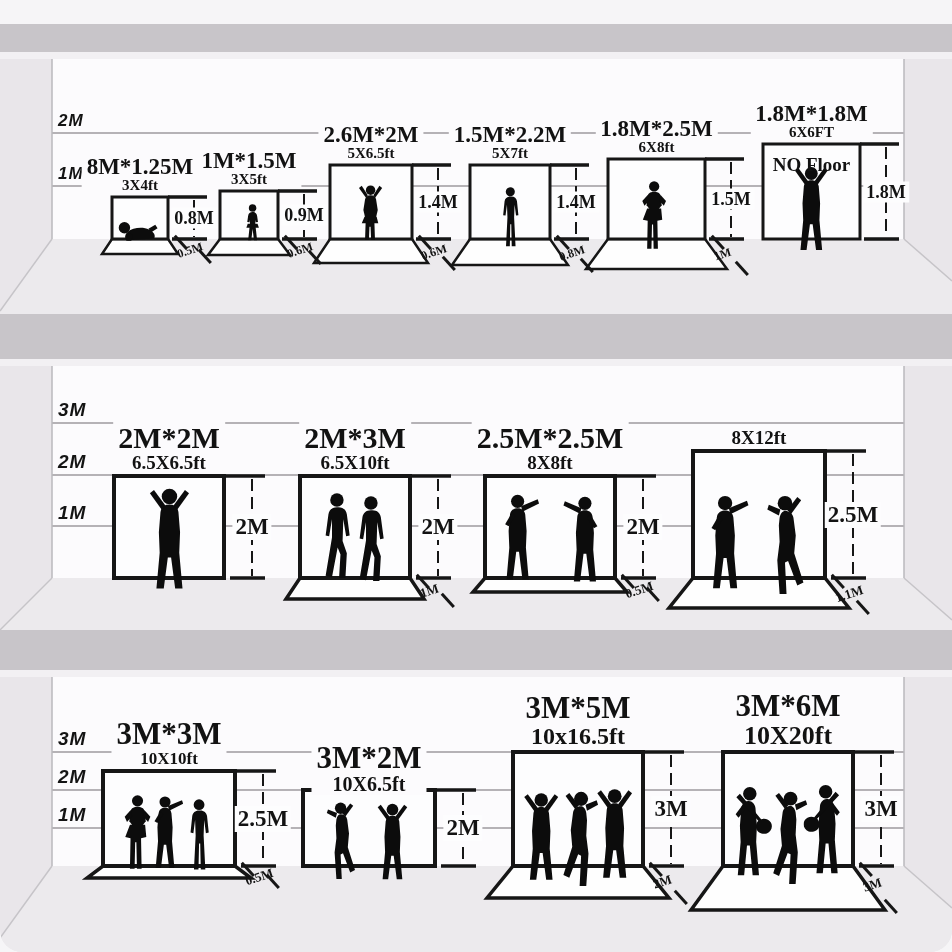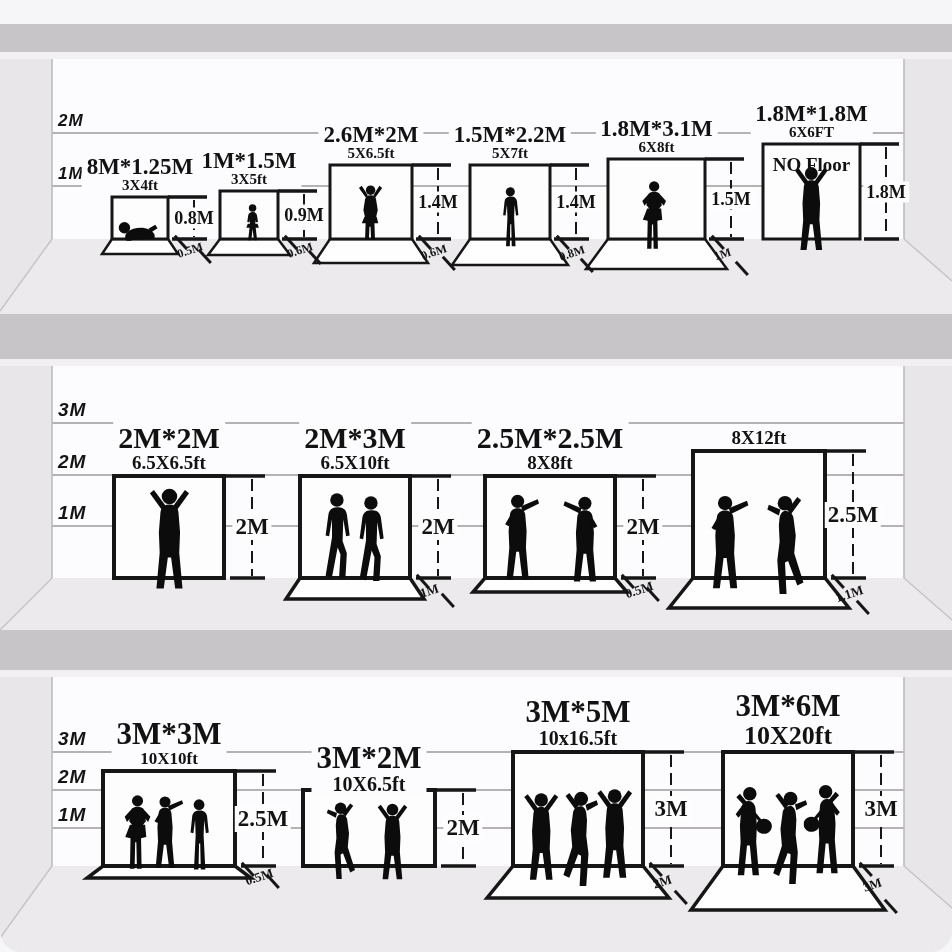--- a/index.html
+++ b/index.html
@@ -299,21 +299,21 @@
     <div class="diag-tick" style="left: 439.6px; top: 262.2px;"></div>
     <div class="titleblock" style="left: 510px; bottom: 790px; font-size: 23px;">
       <div>1.5M*2.2M</div>
       <div class="sub" style="font-size: 15px;">5X7ft</div>
     </div>
     <div class="dimlab" style="left: 576px; top: 202px; font-size: 18px;">1.4M</div>
     <div class="floorlab small" style="left: 559.1px; top: 245.5px;">0.8M</div>
     <div class="diag-tick" style="left: 554px; top: 241px;"></div>
     <div class="diag-tick" style="left: 577.6px; top: 263.8px;"></div>
     <div class="titleblock" style="left: 656.5px; bottom: 796px; font-size: 23px;">
-      <div>1.8M*3.1M</div>
+      <div>1.8M*2.5M</div>
       <div class="sub" style="font-size: 15px;">6X8ft</div>
     </div>
     <div class="dimlab" style="left: 731px; top: 199px; font-size: 18px;">1.5M</div>
     <div class="floorlab small" style="left: 714.1px; top: 246.5px;">1M</div>
     <div class="diag-tick" style="left: 709px; top: 241px;"></div>
     <div class="diag-tick" style="left: 732.6px; top: 267px;"></div>
     <div class="titleblock" style="left: 811.5px; bottom: 811px; font-size: 23px;">
       <div>1.8M*1.8M</div>
       <div class="sub" style="font-size: 15px;">6X6FT</div>
     </div>
@@ -361,21 +361,21 @@
     <div class="floorlab" style="left: 244.8px; top: 869px;">0.5M</div>
     <div class="diag-tick" style="left: 239px; top: 868px;"></div>
     <div class="diag-tick" style="left: 263.8px; top: 879.6px;"></div>
     <div class="titleblock" style="left: 369px; bottom: 157px; font-size: 31px;">
       <div>3M*2M</div>
       <div class="sub" style="font-size: 20px;">10X6.5ft</div>
     </div>
     <div class="dimlab" style="left: 463px; top: 828px; font-size: 23px;">2M</div>
     <div class="titleblock" style="left: 578px; bottom: 203px; font-size: 31px;">
       <div>3M*5M</div>
-      <div class="sub" style="font-size: 20px;">10x16.5ft</div>
+      <div class="sub" style="font-size: 24px;">10x16.5ft</div>
     </div>
     <div class="dimlab" style="left: 671px; top: 809px; font-size: 23px;">3M</div>
     <div class="floorlab" style="left: 652.8px; top: 874px;">2M</div>
     <div class="diag-tick" style="left: 647px; top: 868px;"></div>
     <div class="diag-tick" style="left: 671.8px; top: 895.6px;"></div>
     <div class="titleblock" style="left: 788px; bottom: 203px; font-size: 31px;">
       <div>3M*6M</div>
       <div class="sub" style="font-size: 26px;">10X20ft</div>
     </div>
     <div class="dimlab" style="left: 881px; top: 809px; font-size: 23px;">3M</div>

